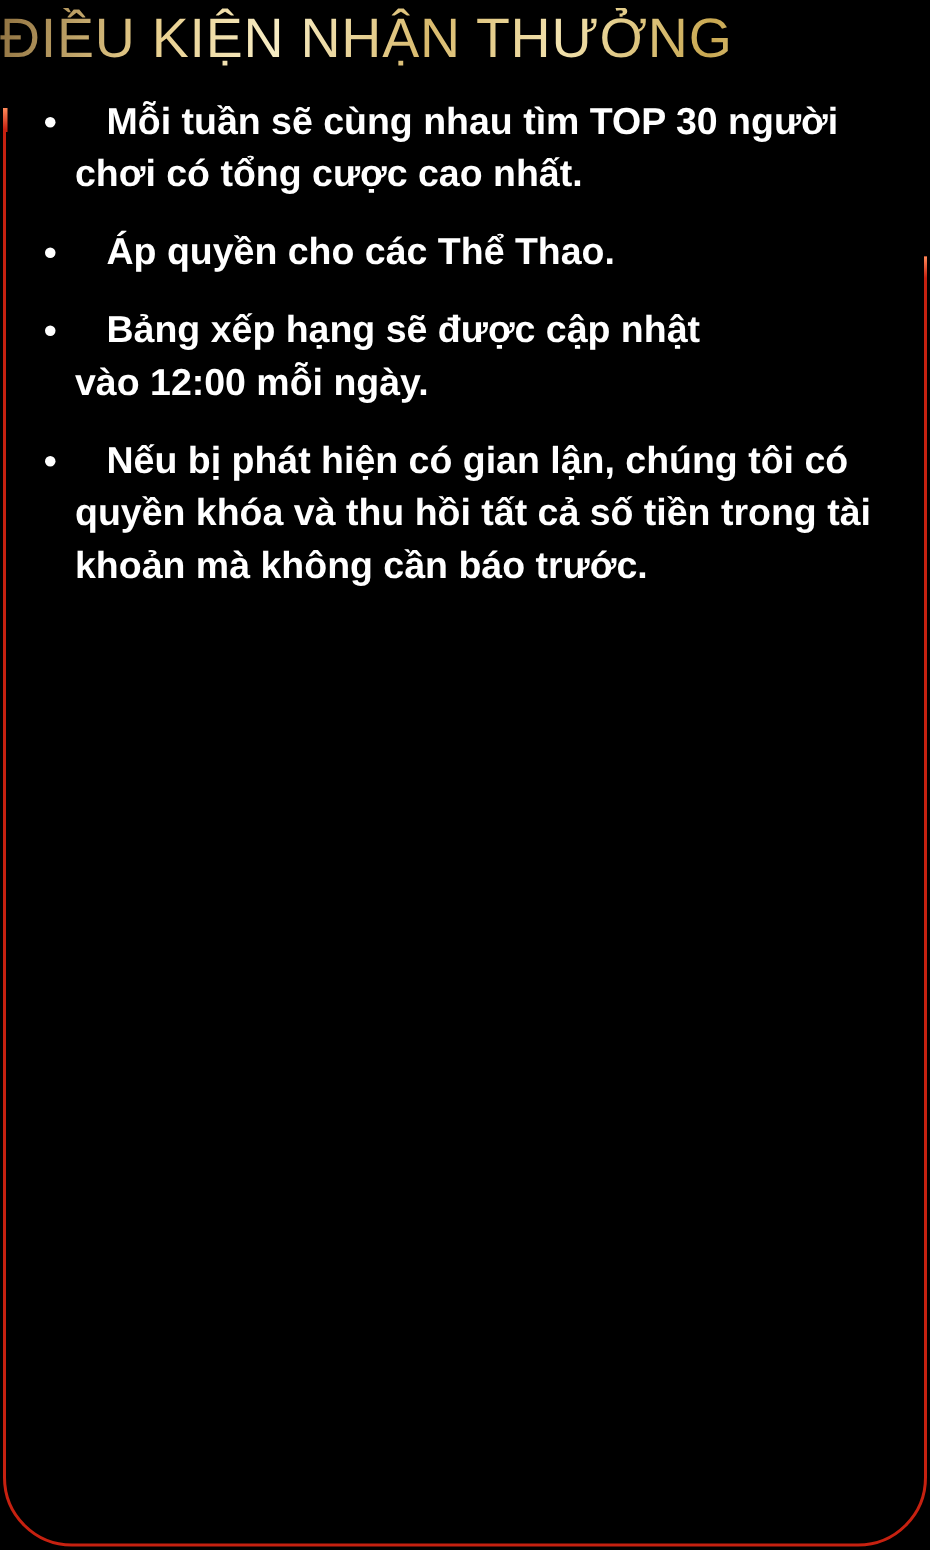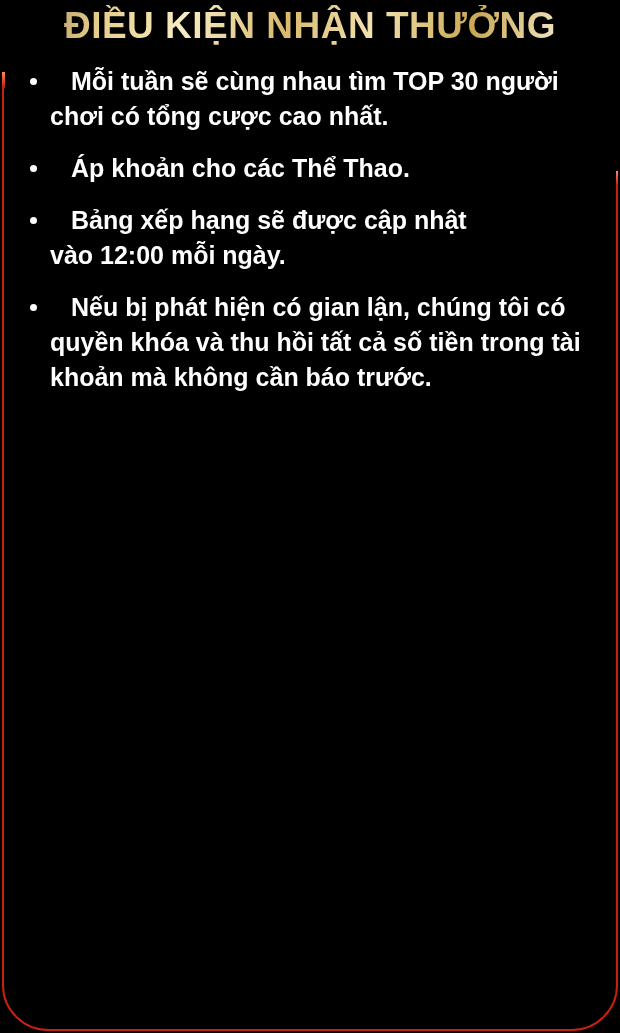--- a/index.html
+++ b/index.html
@@ -51,24 +51,24 @@
     right: 2px; top: 171px; height: 16px;
     background: linear-gradient(to bottom, #ff8a5a 0%, var(--border-red, #c62110) 90%);
   }
   .content {
     position: relative;
     z-index: 5;
     padding-top: 5px;
   }
   .title {
     margin: 0;
-    text-align: center;
+    text-align: left;
     font-size: 37px;
     line-height: 42px;
-    font-weight: 700;
+    font-weight: 400;
     letter-spacing: 0.5px;
     background: linear-gradient(103deg,
       #8f7140 0%,
       #e7cd8a 16%,
       #f7ecc4 30%,
       #d9ba6d 46%,
       #f2e2ae 60%,
       #c9a851 76%,
       #f7efd2 92%,
       #fbf6e6 100%);
@@ -117,21 +117,21 @@
   <div class="frame-tip right"></div>
 
   <div class="content">
     <h1 class="title">ĐIỀU KIỆN NHẬN THƯỞNG</h1>
 
     <ul class="conditions">
       <li>
         <span class="li-text">Mỗi tuần sẽ cùng nhau tìm TOP 30 người chơi có tổng cược cao nhất.</span>
       </li>
       <li>
-        <span class="li-text">Áp khoản cho các Thể Thao.</span>
+        <span class="li-text">Áp quyền cho các Thể Thao.</span>
       </li>
       <li>
         <span class="li-text">Bảng xếp hạng sẽ được cập nhật
 vào 12:00 mỗi ngày.</span>
       </li>
       <li>
         <span class="li-text">Nếu bị phát hiện có gian lận, chúng tôi có quyền khóa và thu hồi tất cả số tiền trong tài khoản mà không cần báo trước.</span>
       </li>
     </ul>
   </div>

